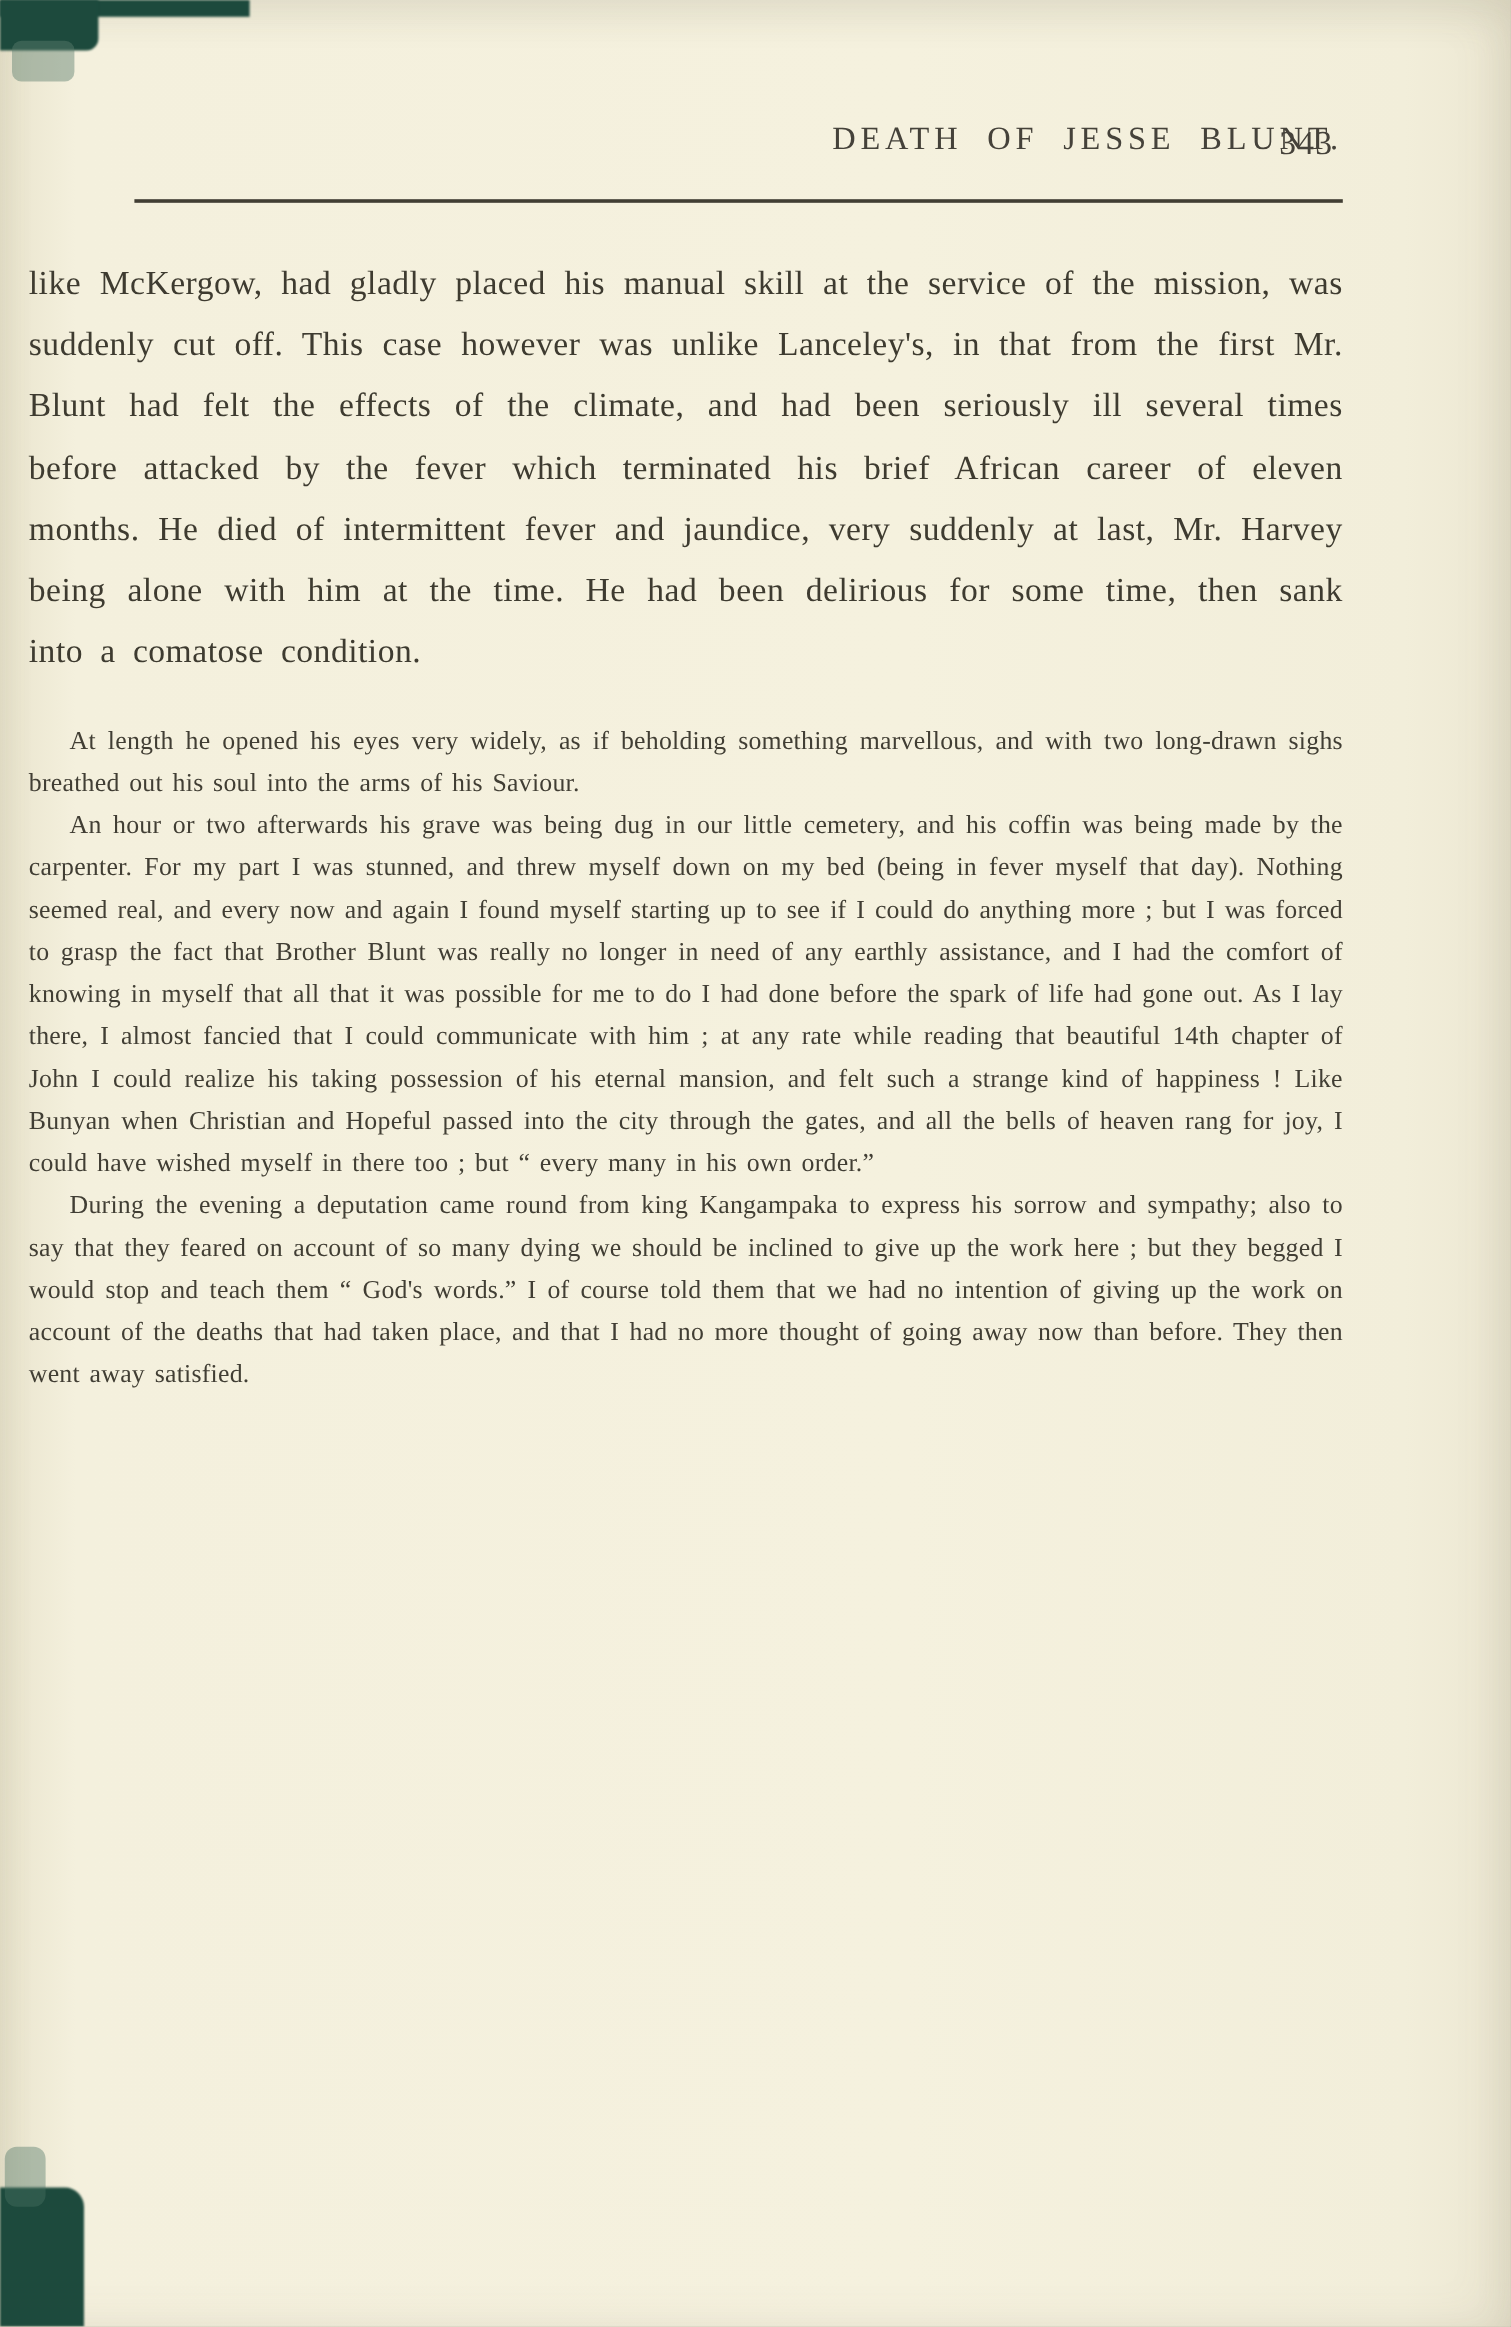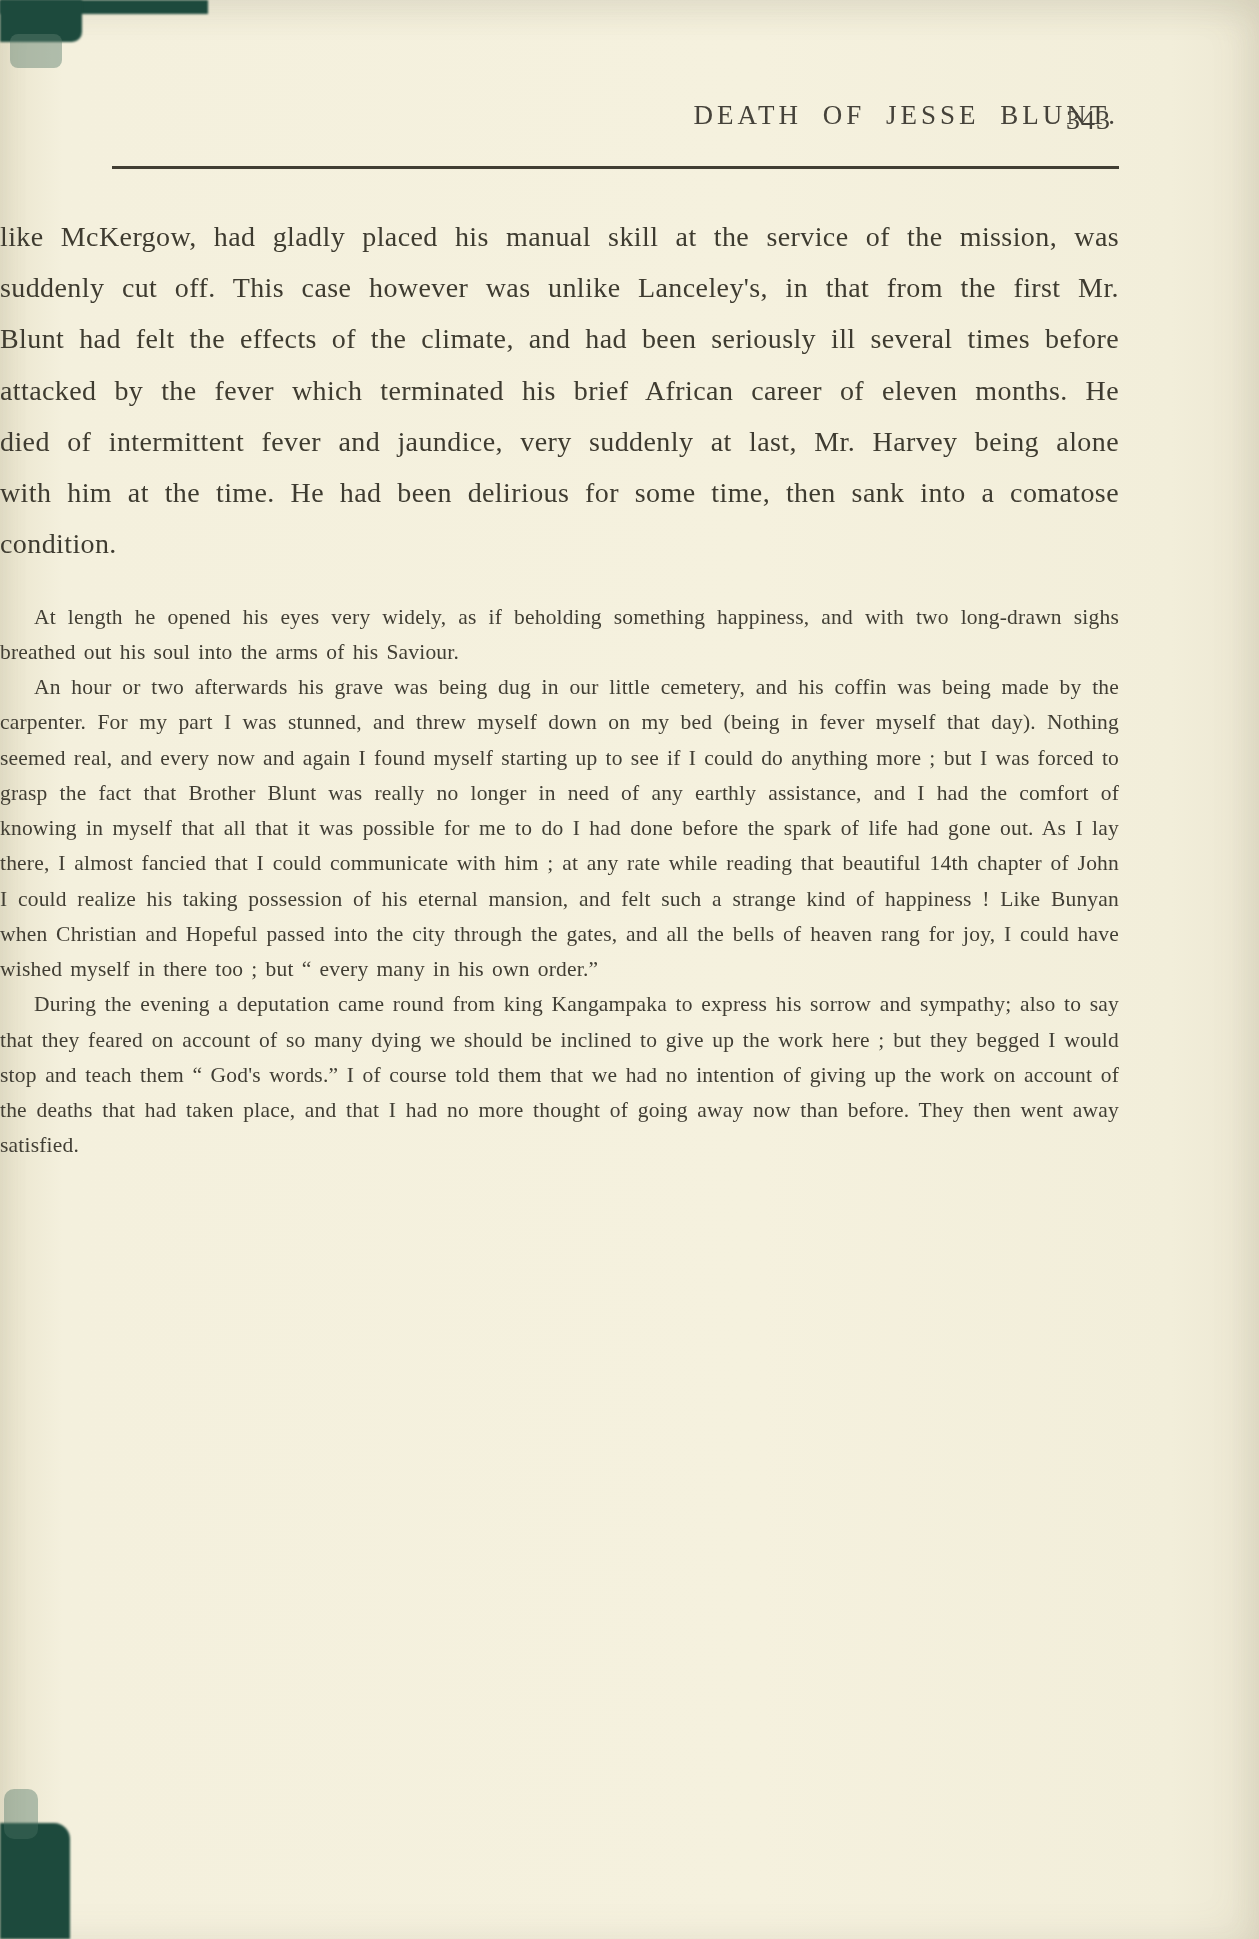--- a/index.html
+++ b/index.html
@@ -8,21 +8,21 @@
     width: 1259px;
     height: 1939px;
     margin: 0 auto;
     background: #f4f0dd;
     background-image: linear-gradient(90deg, #e9e4cd 0%, #f4f0dd 5%, #f5f1de 60%, #f2eeda 93%, #ece7d2 100%);
     box-shadow: inset 0 14px 30px rgba(110,105,80,0.10), inset -10px 0 40px rgba(120,112,85,0.10);
     font-family: "Liberation Serif", serif;
     color: #3f3c31;
     overflow: hidden;
   }
-  .content-pad { padding-right: 140px; }
+  .content-pad { padding-right: 140px; margin-left: 24px; }
 
   .header {
     position: relative;
     padding-top: 100px;
     height: 48px;
   }
   .running-title {
     position: absolute;
     left: 112px; right: 140px;
     text-align: right;
@@ -89,18 +89,18 @@
 
   <header class="header">
     <div class="running-title">DEATH OF JESSE BLUNT.</div>
     <div class="page-number">343</div>
   </header>
 
   <hr class="rule">
 
   <main class="body-text content-pad">
     <p class="para large">like McKergow, had gladly placed his manual skill at the service of the mission, was suddenly cut off. This case however was unlike Lanceley's, in that from the first Mr. Blunt had felt the effects of the climate, and had been seriously ill several times before attacked by the fever which terminated his brief African career of eleven months. He died of intermittent fever and jaundice, very suddenly at last, Mr. Harvey being alone with him at the time. He had been delirious for some time, then sank into a comatose condition.</p>
-    <p class="para small indent gap-before">At length he opened his eyes very widely, as if beholding something happiness, and with two long-drawn sighs breathed out his soul into the arms of his Saviour.</p>
+    <p class="para small indent gap-before">At length he opened his eyes very widely, as if beholding something marvellous, and with two long-drawn sighs breathed out his soul into the arms of his Saviour.</p>
     <p class="para small indent">An hour or two afterwards his grave was being dug in our little cemetery, and his coffin was being made by the carpenter. For my part I was stunned, and threw myself down on my bed (being in fever myself that day). Nothing seemed real, and every now and again I found myself starting up to see if I could do anything more ; but I was forced to grasp the fact that Brother Blunt was really no longer in need of any earthly assistance, and I had the comfort of knowing in myself that all that it was possible for me to do I had done before the spark of life had gone out. As I lay there, I almost fancied that I could communicate with him ; at any rate while reading that beautiful 14th chapter of John I could realize his taking possession of his eternal mansion, and felt such a strange kind of happiness ! Like Bunyan when Christian and Hopeful passed into the city through the gates, and all the bells of heaven rang for joy, I could have wished myself in there too ; but “ every many in his own order.”</p>
     <p class="para small indent">During the evening a deputation came round from king Kangampaka to express his sorrow and sympathy; also to say that they feared on account of so many dying we should be inclined to give up the work here ; but they begged I would stop and teach them “ God's words.” I of course told them that we had no intention of giving up the work on account of the deaths that had taken place, and that I had no more thought of going away now than before. They then went away satisfied.</p>
   </main>
 
 </div>
 
 </body></html>

